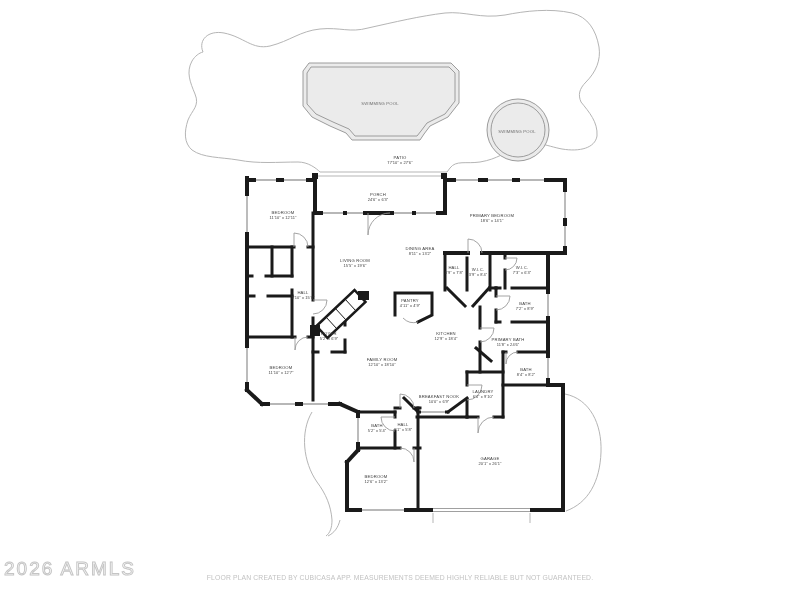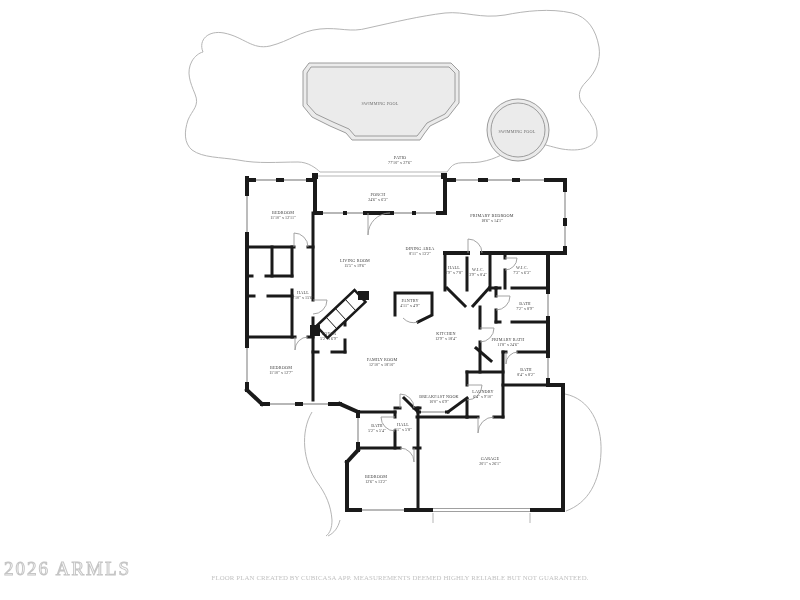--- a/index.html
+++ b/index.html
@@ -1,17 +1,17 @@
 <!DOCTYPE html>
 <html><head>
 <meta charset="utf-8">
 <style>
   html,body{margin:0;padding:0;background:#ffffff;}
   #stage{position:relative;width:800px;height:600px;background:#ffffff;overflow:hidden;
-         font-family:Liberation Serif, serif;}
+         font-family:Liberation Sans, sans-serif;}
   #plan-svg{position:absolute;left:0;top:0;}
   .room-label{position:absolute;text-align:center;white-space:nowrap;
               transform:translate(-50%,-50%) scale(0.42);transform-origin:center;
               color:#3d3d3d;z-index:5;}
   .room-label .rname{font-size:10px;line-height:12px;letter-spacing:0.4px;}
   .room-label .dims{font-size:9.5px;line-height:11px;letter-spacing:0.2px;}
   .room-label .pool{color:#6e6e6e;}
   #watermark{position:absolute;left:4px;top:558px;font-size:19px;letter-spacing:2px;
              color:#ffffff;-webkit-text-stroke:1px #c5c5c5;z-index:6;}
   #disclaimer{position:absolute;left:400px;top:578px;white-space:nowrap;

